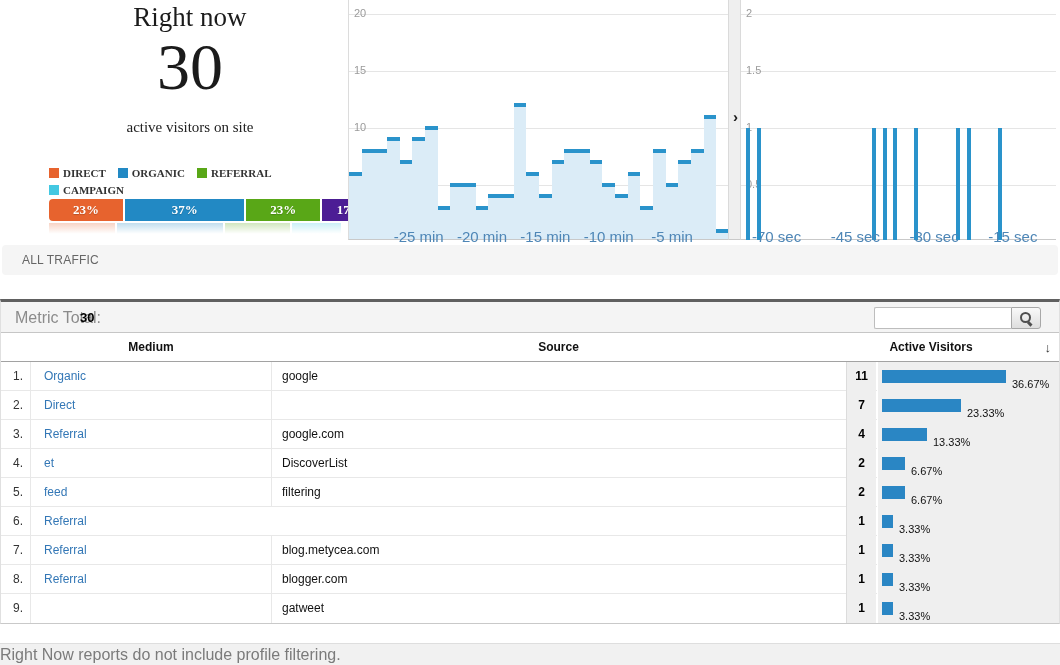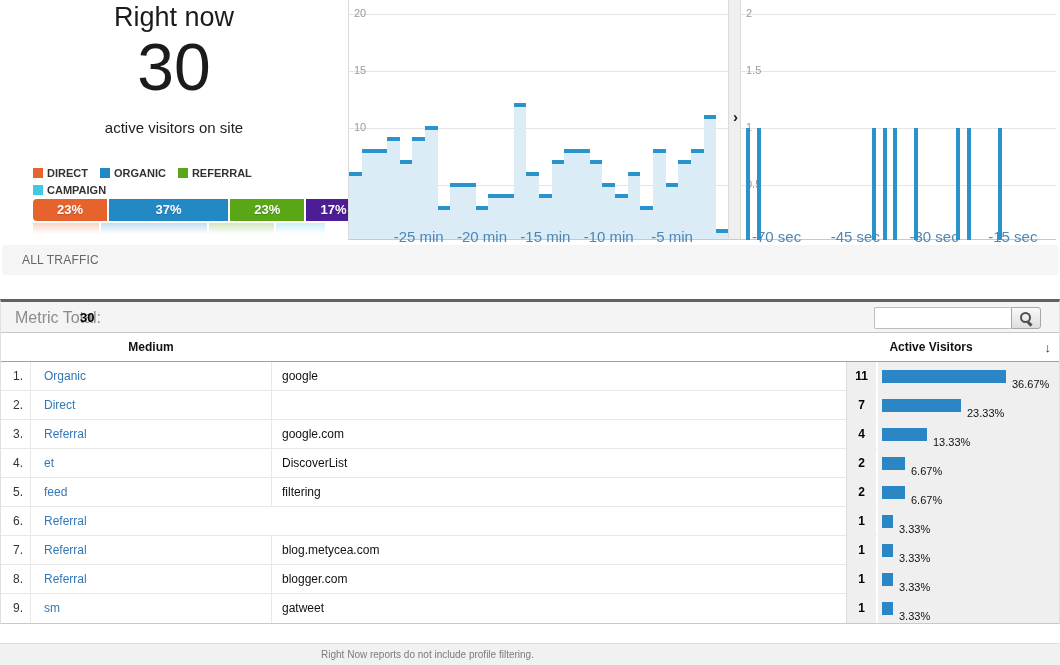--- a/index.html
+++ b/index.html
@@ -1,20 +1,20 @@
 <!DOCTYPE html>
 <html><head>
 <meta charset="utf-8">
 <style>
   * { margin:0; padding:0; box-sizing:border-box; }
   body { background:#fff; font-family:"Liberation Sans","DejaVu Sans",sans-serif; }
   .page { position:relative; width:1060px; height:665px; background:#fff; overflow:hidden; }
 
   
-  .rn-panel { position:absolute; left:0; top:0; width:348px; height:240px; }
+  .rn-panel { position:absolute; left:16px; top:0; width:348px; height:240px;font-family:Liberation Serif, serif; }
   .rn-title { position:absolute; top:2px; left:0; width:100%; text-align:center;
               font-size:27px; color:#1b1b1b; }
   .rn-count { position:absolute; top:32px; left:0; width:100%; text-align:center;
               font-size:66px; line-height:70px; color:#1b1b1b; }
   .rn-sub { position:absolute; top:119px; left:0; width:100%; text-align:center;
             font-size:15px; color:#222; }
   .legend { position:absolute; left:33px; top:164px; width:278px; line-height:16px; }
   .legend-item { display:inline-block; margin-right:12px; white-space:nowrap; }
   .legend-swatch { display:inline-block; width:10px; height:10px; margin-right:4px;
                    vertical-align:-1px; }
@@ -96,21 +96,21 @@
   .c-count  { left:845px; width:30px; text-align:center; font-weight:bold; color:#000;
               background:#efefef; border-left:1px solid #dcdcdc; height:29px; }
   .c-bar    { left:876px; right:0; background:#efefef; border-left:1px solid #fff;
               height:29px; }
   .pct-bar  { position:absolute; left:4px; top:8px; height:13px; background:#2a86c4; }
   .pct-label{ position:absolute; top:8px; line-height:28px; font-size:11px; color:#111; }
 
   
   .footer { position:absolute; left:0; right:0; top:643px; height:22px; background:#f1f1f1;
             border-top:1px solid #dedede; }
-  .footer-note { width:855px; text-align:center; font-size:10px; color:#7b7b7b;
+  .footer-note { width:855px; font-size:16px; color:#7b7b7b;
                  line-height:21px; }
 </style>
 </head>
 <body>
 
 <div class="page">
 
   <div class="rn-panel">
     <div class="rn-title">Right now</div>
     <div class="rn-count">30</div>
@@ -243,20 +243,21 @@
       <span class="metric-value">30</span>
       <span class="search-wrap">
         <input class="search-input" type="text" placeholder="" style="">
         <span class="search-btn">
           <span class="mag"></span>
         </span>
       </span>
     </div>
     <div class="thead">
       <div class="th th-medium">Medium</div>
+      <div class="th th-source">Source</div>
       <div class="th th-av">Active Visitors</div>
       <div class="sort-arrow">↓</div>
     </div>
     <div id="table-rows">
     <div class="trow">
       <div class="cell c-rank">1.</div>
       <div class="cell c-medium">Organic</div>
       <div class="cell c-source">google</div>
       <div class="cell c-count">11</div>
       <div class="cell c-bar">
@@ -336,21 +337,20 @@
       <div class="cell c-source">blogger.com</div>
       <div class="cell c-count">1</div>
       <div class="cell c-bar">
         <div class="pct-bar" style="width: 11px;"></div>
         <div class="pct-label" style="left: 21px;">3.33%</div>
       </div>
     </div>
 
     <div class="trow">
       <div class="cell c-rank">9.</div>
-      <div class="cell c-medium">sm</div>
       <div class="cell c-source">gatweet</div>
       <div class="cell c-count">1</div>
       <div class="cell c-bar">
         <div class="pct-bar" style="width: 11px;"></div>
         <div class="pct-label" style="left: 21px;">3.33%</div>
       </div>
     </div>
   </div>
   </div>
 

